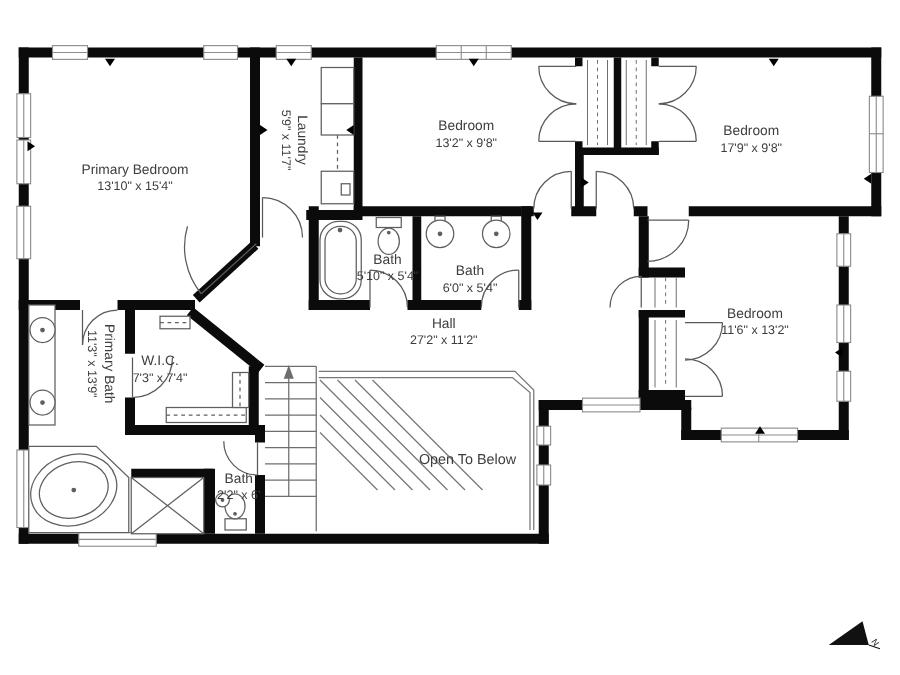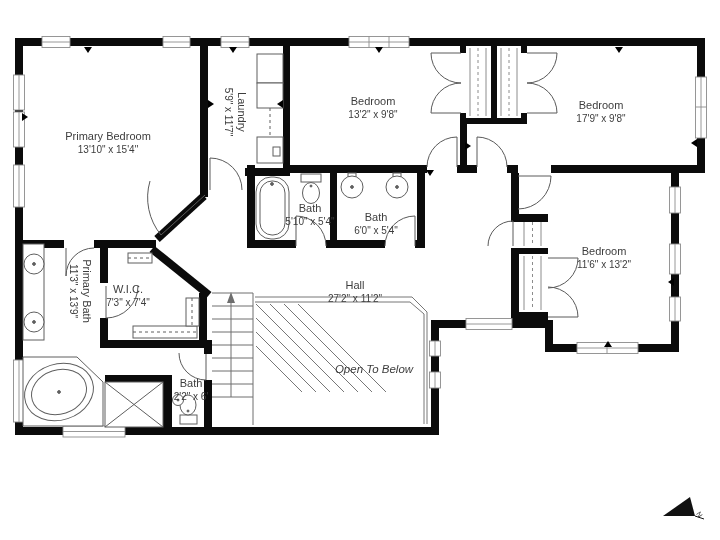--- a/index.html
+++ b/index.html
@@ -4,29 +4,29 @@
 <style>
   html,body{margin:0;padding:0;background:#ffffff;}
   #stage{position:relative;width:720px;height:540px;background:#ffffff;overflow:hidden;
          font-family:"Liberation Sans", sans-serif;}
   #plan-svg{position:absolute;left:0;top:0;}
   .room-label{position:absolute;text-align:center;color:#3d3d3d;line-height:1.3;
               transform:translate(-50%,-50%);white-space:nowrap;pointer-events:none;}
   .room-label .name{display:block;font-size:11px;}
   .room-label .dims{display:block;font-size:10px;}
   .room-label.rot{transform:translate(-50%,-50%) rotate(90deg);}
-  .single{font-size:11.5px;font-style:italic;}
+  .single{font-size:11.5px;}
   
   #lbl-primary-bedroom{left:108px;top:143px;text-align:center;}
   #lbl-laundry{left:235px;top:112px;}
   #lbl-bedroom-top-middle{left:373px;top:108px;}
   #lbl-bedroom-top-right{left:601px;top:112px;}
   #lbl-bath-tub{left:310px;top:215px;}
   #lbl-bath-double{left:376px;top:224px;}
-  #lbl-hall{left:355px;top:266px;margin-top:26px;}
+  #lbl-hall{left:355px;top:266px;}
   #lbl-bedroom-right{left:604px;top:258px;}
   #lbl-primary-bath{left:80px;top:291px;}
   #lbl-wic{left:128px;top:296px;}
   #lbl-bath-small{left:191px;top:390px;}
   #lbl-open-below{left:374px;top:369px;}
   #compass-n{position:absolute;left:697px;top:511px;font-size:7px;color:#222;
              transform:rotate(55deg);pointer-events:none;}
 </style>
 </head>
 <body>

